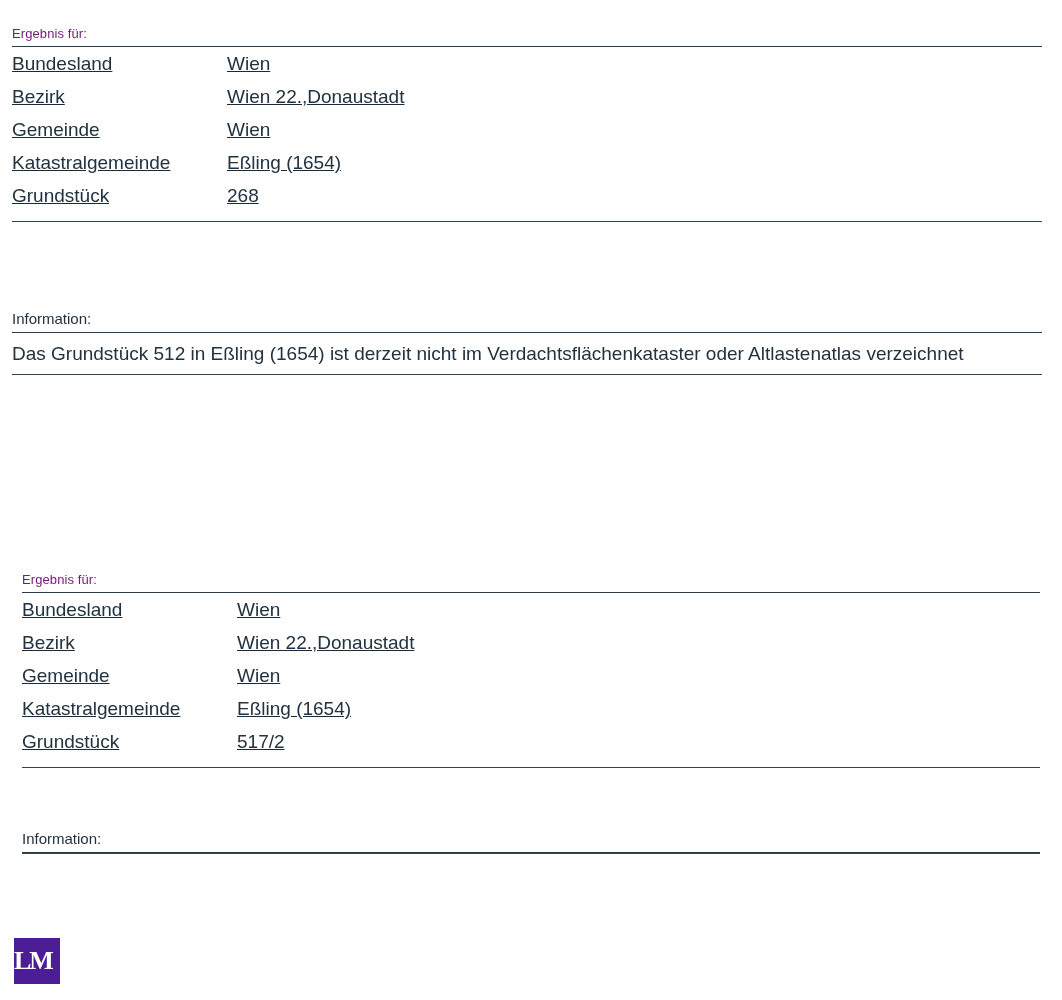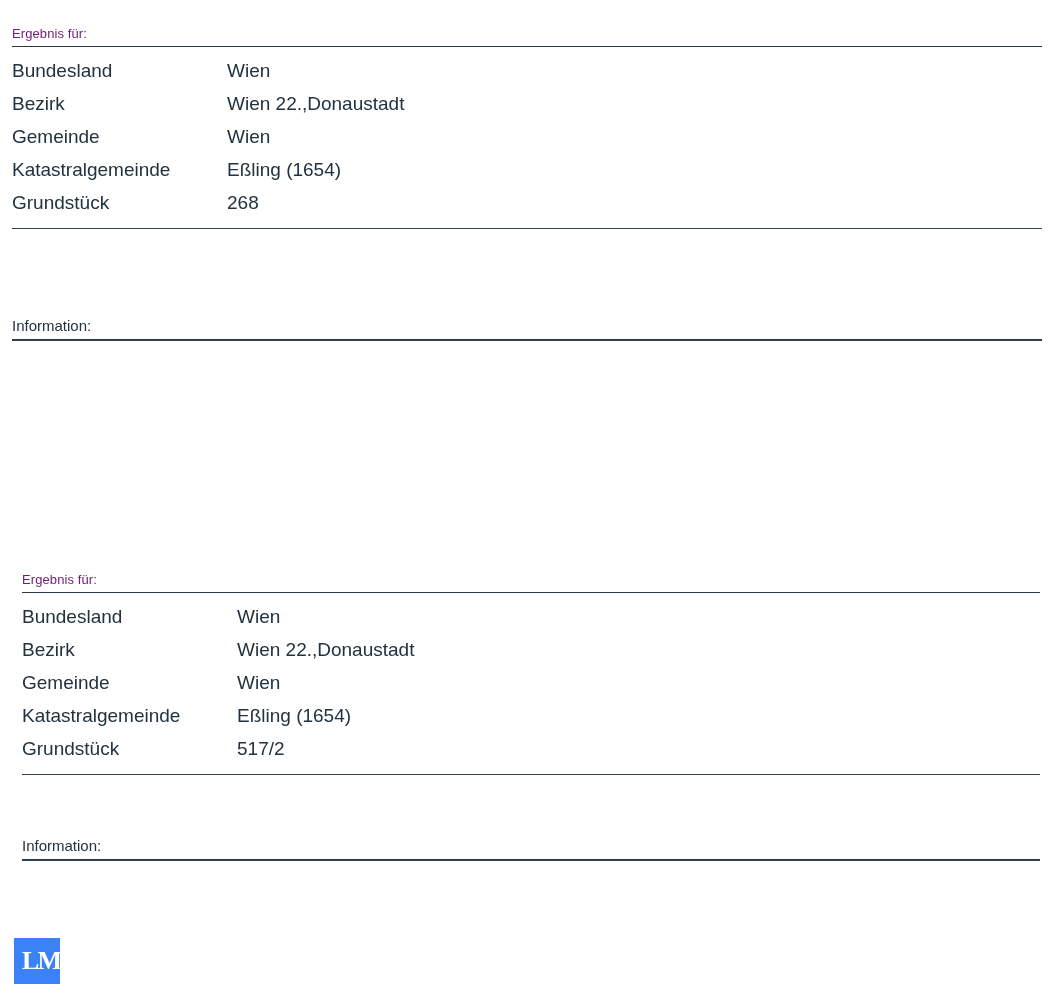--- a/index.html
+++ b/index.html
@@ -44,21 +44,21 @@
   }
 
   .rule-thin {
     border-top: 1.4px solid #33434f;
     width: 100%;
   }
 
   .kv-table {
     width: 100%;
     border-collapse: collapse;
-    margin-top: 7px;
+    text-decoration: underline;
   }
   .kv-table td {
     font-size: 19px;
     color: #22323f;
     padding: 4px 0 4px 0;
     vertical-align: top;
     line-height: 1.32;
     white-space: pre;
   }
   .kv-label { width: 215px; }
@@ -87,24 +87,24 @@
     padding: 7px 0 6px 0;
     max-width: 960px;
   }
 
   .logo {
     position: absolute;
     left: 14px;
     top: 938px;
     width: 46px;
     height: 46px;
-    background: #3b82f6;
+    background: #4c1d95;
     display: flex;
     align-items: center;
-    justify-content: flex-end;
+    justify-content: flex-start;
   }
   .logo-inner {
     color: #ffffff;
     font-family: "Liberation Serif", serif;
     font-size: 26px;
     font-weight: bold;
     letter-spacing: -2px;
     line-height: 1;
   }
 </style>
@@ -139,20 +139,21 @@
         <td class="kv-value">268</td>
       </tr>
     </tbody>
       </table>
     <div class="spacer-after-table"></div>
     <div class="rule-thin"></div>
 
     <div class="info-block">
       <div class="info-title">Information:</div>
       <div class="rule"></div>
+      <div class="info-body">Das Grundstück 512 in Eßling (1654) ist derzeit nicht im Verdachtsflächenkataster oder Altlastenatlas verzeichnet</div>
       <div class="rule-thin"></div>
     </div>
   </div>
 
   <div class="report report-2">
     <div class="section-title">Ergebnis für:</div>
     <div class="rule"></div>
     <table class="kv-table">
       <tbody>
           <tr>

